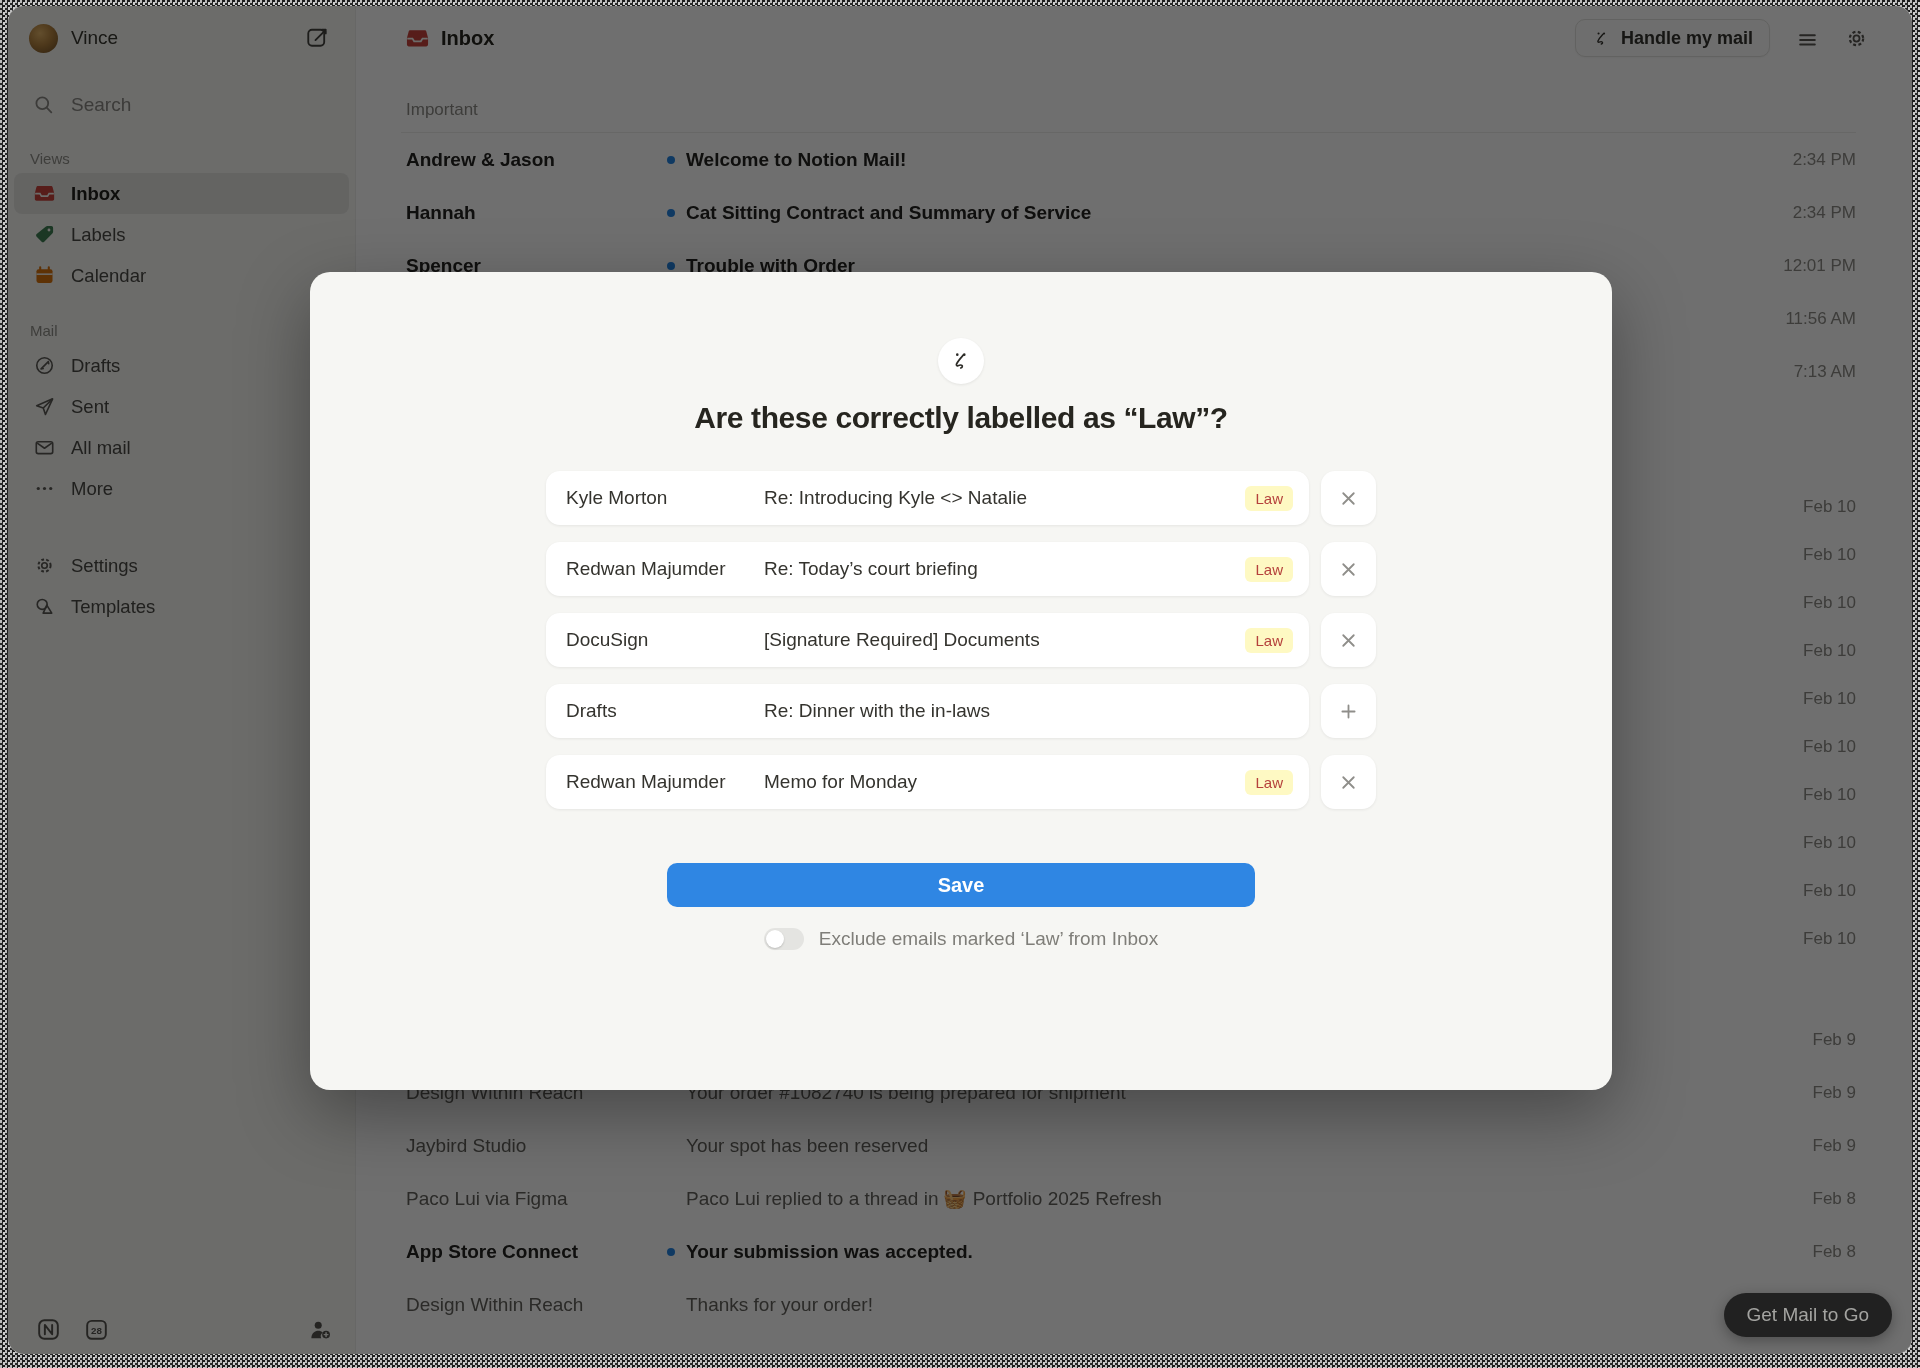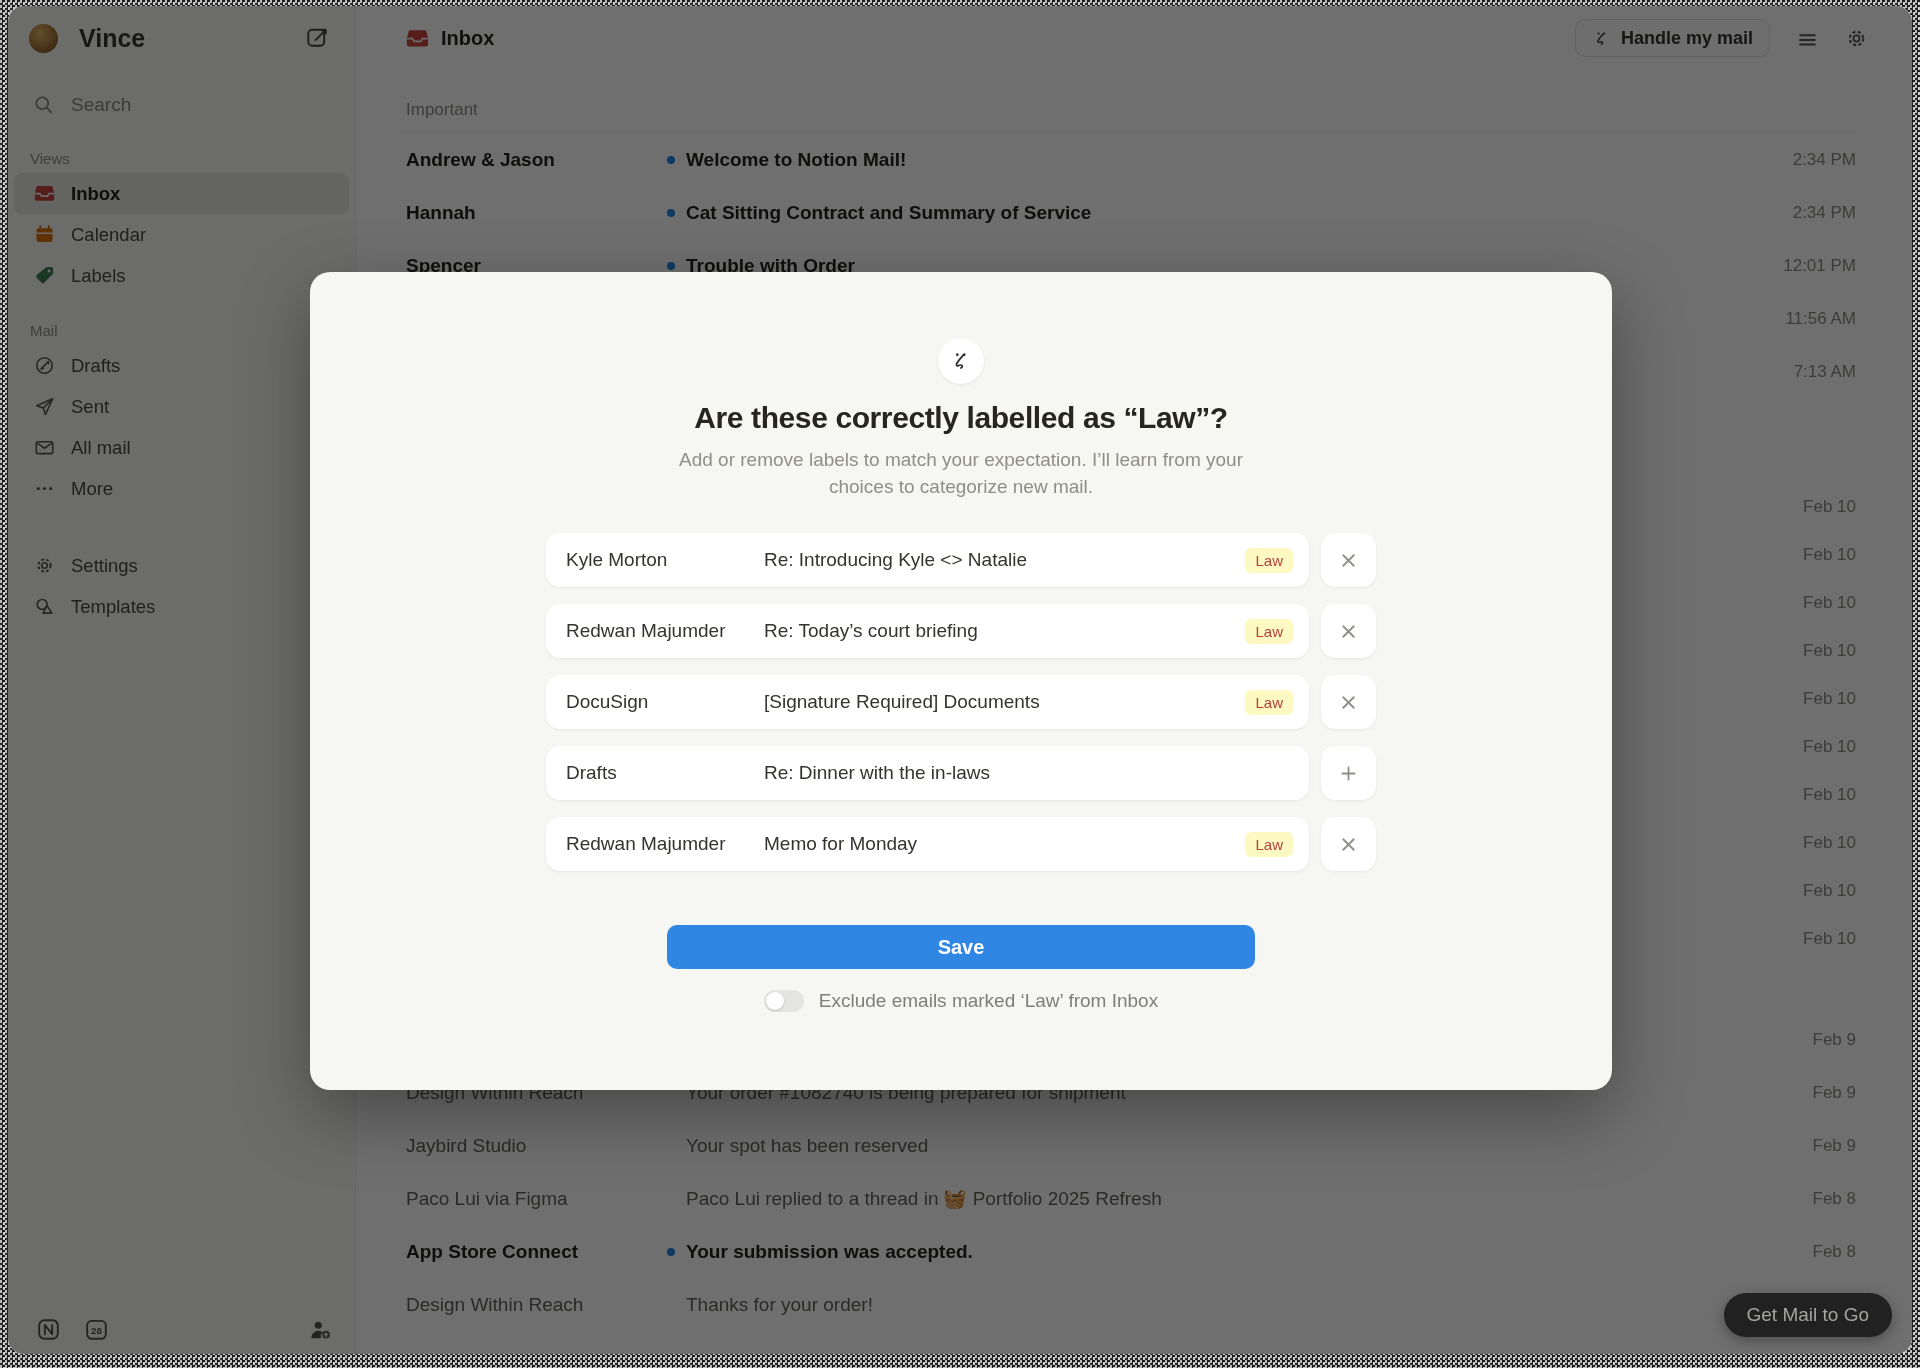--- a/index.html
+++ b/index.html
@@ -9,21 +9,21 @@
   .window { position:absolute; left:8px; top:6px; width:1904px; height:1348px;
     border-radius:16px; overflow:hidden; background:#ffffff; }
 
   
   .sidebar { position:absolute; left:0; top:0; width:348px; height:100%;
     background:#f7f7f4; border-right:1px solid #ececea; }
   .side-top { position:relative; margin:16px 20px 0 21px; height:32px; display:flex; align-items:center; }
   .avatar { width:29px; height:29px; border-radius:50%;
     background: radial-gradient(circle at 38% 32%, #e2b368 0%, #b3823f 45%, #6d4d26 100%);
     cursor:pointer; }
-  .user-name { margin-left:21px; font-size:25px; font-weight:700; color:#38372f; }
+  .user-name { margin-left:13px; font-size:19px; font-weight:400; color:#38372f; }
   .compose { position:absolute; right:6px; top:3px; width:24px; height:24px; color:#44433f; cursor:pointer; }
   .side-search { margin:36px 16px 0 25px; height:30px; display:flex; align-items:center; color:#8a8984; cursor:pointer;text-align:center; }
   .side-search .s-ic { width:22px; height:22px; color:#8a8984; }
   .side-search .s-lb { margin-left:16px; font-size:19px; }
   .side-nav { margin-top:10px; }
   .side-label { margin:26px 0 6px 22px; font-size:15px; color:#8f8e88; }
   .side-label.first { margin-top:30px; }
   .side-gap { height:36px; }
   .side-item { position:relative; height:41px; margin:0 6px; display:flex; align-items:center;
     padding-left:20px; border-radius:8px; color:#4b4a45; cursor:pointer; }
@@ -125,37 +125,37 @@
           <div class="side-item active">
             <span class="s-ic" style="color: rgb(200, 68, 61);">
               <svg viewBox="0 0 22 22">
                 <path fill="currentColor" d="M4.2 3.2h13.6c.8 0 1.5.5 1.7 1.3l1.6 6.1v6.2c0 1-.8 1.8-1.8 1.8H2.7c-1 0-1.8-.8-1.8-1.8v-6.2l1.6-6.1c.2-.8.9-1.3 1.7-1.3Z"></path>
                 <path d="M1.2 11.1h5l1.6 2.6h6.4l1.6-2.6h5" fill="none" stroke="#f7f7f4" stroke-width="1.7"></path>
               </svg>
             </span>
             <span class="s-lb">Inbox</span>
           </div>
           <div class="side-item">
+            <span class="s-ic" style="color: rgb(63, 126, 83);">
+              <svg viewBox="0 0 22 22">
+                <path fill="currentColor" d="M12.2 2.9c.5-.5 1.2-.8 1.9-.8h4.1c1 0 1.8.8 1.8 1.8V8c0 .7-.3 1.4-.8 1.9l-8.5 8.6c-.8.8-2 .8-2.7 0l-5.2-5.2c-.8-.8-.8-2 0-2.7l9.4-7.7Z"></path>
+                <circle cx="15.7" cy="6.3" r="1.5" fill="#f7f7f4"></circle>
+              </svg>
+            </span>
+            <span class="s-lb">Labels</span>
+          </div>
+          <div class="side-item">
             <span class="s-ic" style="color: rgb(217, 115, 13);">
               <svg viewBox="0 0 22 22">
                 <rect x="2.6" y="4.4" width="16.8" height="14.4" rx="2.2" fill="currentColor"></rect>
                 <path d="M6.5 2.4v3M15.5 2.4v3" stroke="currentColor" stroke-width="2.2" stroke-linecap="round"></path>
                 <path d="M2.6 9.6h16.8" stroke="#f7f7f4" stroke-width="1.6"></path>
               </svg>
             </span>
             <span class="s-lb">Calendar</span>
-          </div>
-          <div class="side-item">
-            <span class="s-ic" style="color: rgb(63, 126, 83);">
-              <svg viewBox="0 0 22 22">
-                <path fill="currentColor" d="M12.2 2.9c.5-.5 1.2-.8 1.9-.8h4.1c1 0 1.8.8 1.8 1.8V8c0 .7-.3 1.4-.8 1.9l-8.5 8.6c-.8.8-2 .8-2.7 0l-5.2-5.2c-.8-.8-.8-2 0-2.7l9.4-7.7Z"></path>
-                <circle cx="15.7" cy="6.3" r="1.5" fill="#f7f7f4"></circle>
-              </svg>
-            </span>
-            <span class="s-lb">Labels</span>
           </div>
           <div class="side-label">Mail</div>
           <div class="side-item">
             <span class="s-ic" style="color: rgb(90, 89, 84);">
               <svg viewBox="0 0 22 22" fill="none" stroke="currentColor" stroke-width="1.7" stroke-linecap="round">
                 <circle cx="11" cy="11" r="8.1"></circle>
                 <path d="M15 7 7.4 14.6M15 7l.4 2.1M7.4 14.6l2.2-.4"></path>
               </svg>
             </span>
             <span class="s-lb">Drafts</span>
@@ -406,21 +406,20 @@
       <div class="m-icon">
         <span class="s-ic">
             <svg viewBox="0 0 22 22" fill="none" stroke="currentColor" stroke-width="1.6" stroke-linecap="round">
               <circle cx="7.6" cy="5.2" r="1.2" fill="currentColor" stroke="none"></circle>
               <circle cx="14" cy="5.2" r="1.2" fill="currentColor" stroke="none"></circle>
               <path d="M13.3 5.4c-2.3 2.6-4.9 5.1-6.4 8.5-.4 1 .3 1.8 1.3 1.4 1.5-.6 2.7-1 3.6-.3.9.7.2 2.1-1 2.4"></path>
             </svg>
           </span>
       </div>
       <h1 class="m-title">Are these correctly labelled as “Law”?</h1>
-      <p class="m-sub">Add or remove labels to match your expectation. I’ll learn from your choices to categorize new mail.</p>
       <div class="m-rows">
         <div class="card-row">
             <div class="card">
               <span class="c-sender">Kyle Morton</span>
               <span class="c-subject">Re: Introducing Kyle &lt;&gt; Natalie</span>
               <span class="c-badge">Law</span>
             </div>
             <button class="action">
               <span class="s-ic">
                 <svg viewBox="0 0 22 22" fill="none" stroke="currentColor" stroke-width="1.9" stroke-linecap="round">

